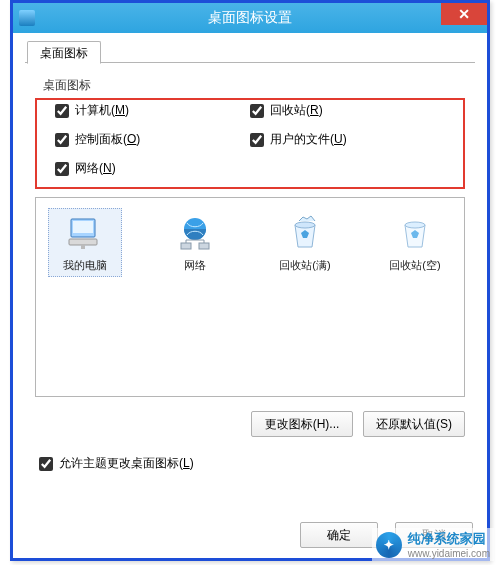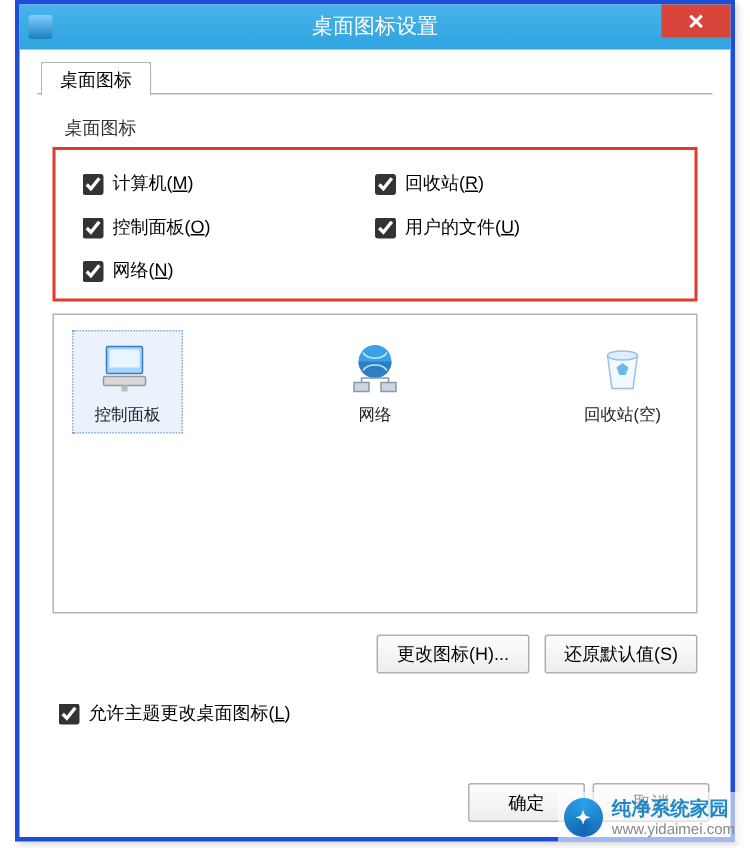--- a/index.html
+++ b/index.html
@@ -65,21 +65,21 @@
     border-radius: 2px 2px 0 0;
     cursor: pointer;
   }
   .fieldset-label {
     margin: 0 0 4px 18px;
     color: #333;
   }
   .checkbox-frame {
     border: 2px solid #e23a2f;
     margin: 0 10px 8px 10px;
-    padding: 14px 18px 10px 18px;
+    padding: 2px 18px 10px 18px;
   }
   .cb-grid {
     display: grid;
     grid-template-columns: 1fr 1fr;
     row-gap: 12px;
   }
   .cb-row { display: flex; align-items: center; gap: 6px; }
   input[type=checkbox] {
     width: 14px; height: 14px; margin: 0;
     accent-color: #333;
@@ -131,21 +131,21 @@
     font-size: 12px;
     cursor: pointer;
     padding: 0 10px;
   }
   .allow-row {
     margin: 18px 0 0 14px;
     display: flex; align-items: center; gap: 6px;
   }
   .bottom-btns {
     position: absolute; bottom: 10px; right: 14px;
-    display: flex; gap: 5px;
+    display: flex; gap: 17px;
   }
   .bottom-btns .btn { min-width: 78px; height: 26px; }
   .watermark {
     position: absolute; right: 6px; bottom: 4px;
     display: flex; align-items: center; gap: 6px;
     font-size: 13px; color: #1e88c9; font-weight: bold;
     background: rgba(255,255,255,0.6);
     padding: 2px 4px;
   }
   .watermark .wm-icon {
@@ -208,38 +208,49 @@
       <div class="icon-row">
         <div class="icon-cell selected">
           <div class="icon-img">
             <svg viewBox="0 0 40 40">
                 <rect x="6" y="6" width="24" height="18" rx="1" fill="#a7d4ff" stroke="#3b7bbd"></rect>
                 <rect x="8" y="8" width="20" height="12" fill="#e8f5ff"></rect>
                 <rect x="4" y="26" width="28" height="6" rx="1" fill="#d9d9d9" stroke="#999"></rect>
                 <rect x="16" y="32" width="4" height="4" fill="#bbb"></rect>
               </svg>
           </div>
-          <div class="icon-cap">控制面板</div>
+          <div class="icon-cap">我的电脑</div>
         </div>
         <div class="icon-cell">
           <div class="icon-img">
             <svg viewBox="0 0 40 40">
                 <circle cx="20" cy="16" r="11" fill="#3aa0e8"></circle>
                 <path d="M9 16a11 11 0 0 0 22 0" fill="#2f7fc0"></path>
                 <path d="M12 10c3 5 13 5 16 0M12 22c3-5 13-5 16 0" stroke="#bfe7ff" fill="none"></path>
                 <rect x="6" y="30" width="10" height="6" fill="#ccd6e0" stroke="#8899aa"></rect>
                 <rect x="24" y="30" width="10" height="6" fill="#ccd6e0" stroke="#8899aa"></rect>
                 <path d="M11 30v-3h18v3" stroke="#8899aa" fill="none"></path>
               </svg>
           </div>
           <div class="icon-cap">网络</div>
         </div>
         <div class="icon-cell">
           <div class="icon-img">
             <svg viewBox="0 0 40 40">
+                <path d="M10 12h20l-3 22H13z" fill="#e8f4ff" stroke="#8fb6d8"></path>
+                <ellipse cx="20" cy="12" rx="10" ry="3" fill="#cfe6fb" stroke="#8fb6d8"></ellipse>
+                <path d="M14 8l4-4 4 2 4-3 4 5" fill="#dff1ff" stroke="#7aa8cc"></path>
+                <path d="M16 20l4-3 4 3-2 5h-4z" fill="#4aa3e0"></path>
+              </svg>
+          </div>
+          <div class="icon-cap">回收站(满)</div>
+        </div>
+        <div class="icon-cell">
+          <div class="icon-img">
+            <svg viewBox="0 0 40 40">
                 <path d="M10 12h20l-3 22H13z" fill="#f2f9ff" stroke="#9cc0df"></path>
                 <ellipse cx="20" cy="12" rx="10" ry="3" fill="#dcefff" stroke="#9cc0df"></ellipse>
                 <path d="M16 20l4-3 4 3-2 5h-4z" fill="#6bb8ec"></path>
               </svg>
           </div>
           <div class="icon-cap">回收站(空)</div>
         </div>
       </div>
     </div>
 

